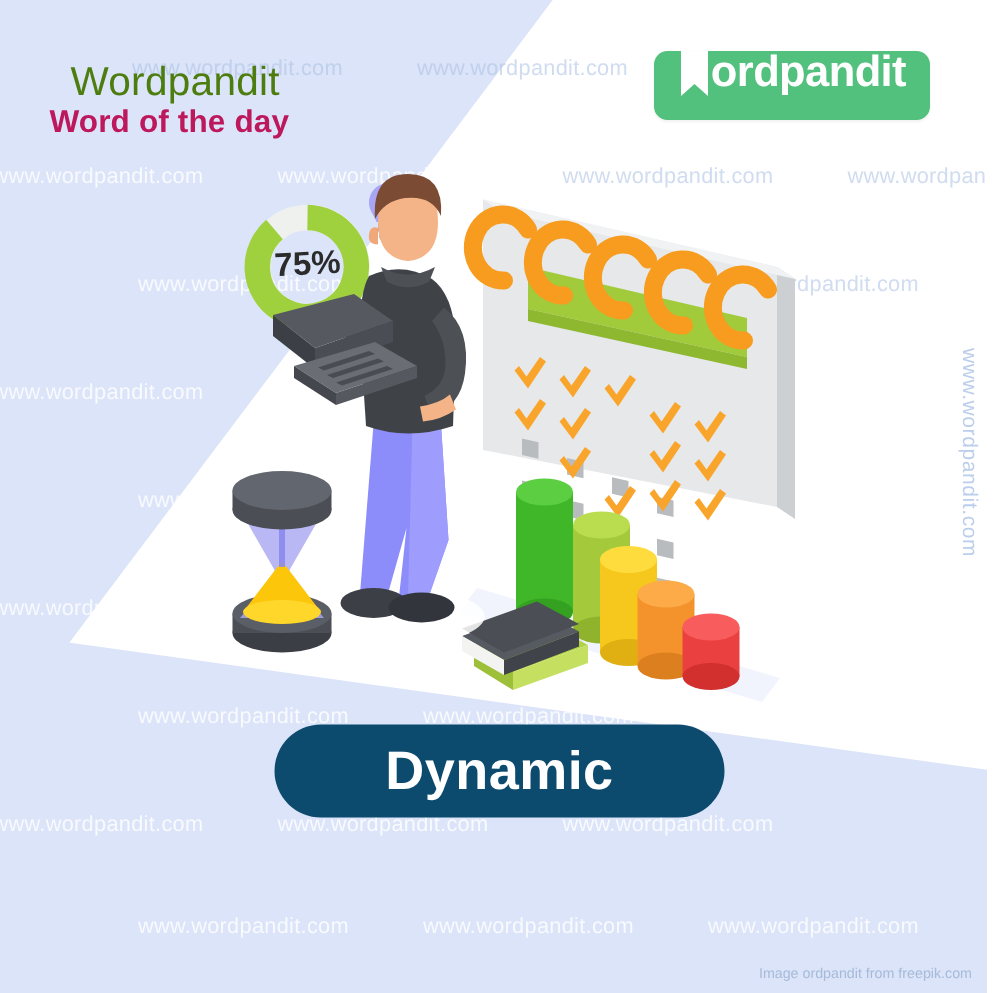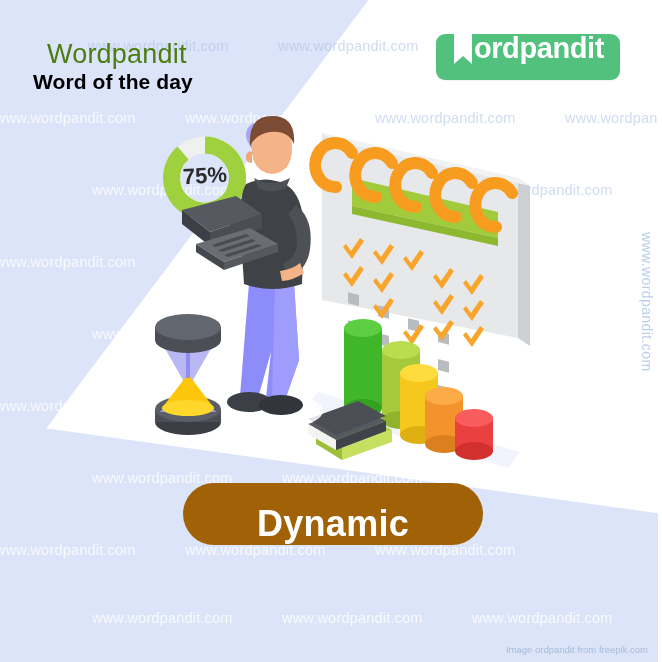--- a/index.html
+++ b/index.html
@@ -44,21 +44,21 @@
     font-size:14px;letter-spacing:.4px;
   }
 
   
   .hdr-title{
     position:absolute;left:47px;top:39px;
     font-size:27px;font-weight:normal;color:#4d7c0f;letter-spacing:.2px;
   }
   .hdr-sub{
     position:absolute;left:33px;top:70px;
-    font-size:21px;font-weight:bold;color:#000000;letter-spacing:.1px;
+    font-size:21px;font-weight:bold;color:#be185d;letter-spacing:.1px;
   }
 
   
   .logo{
     position:absolute;right:38px;top:34px;
     height:46px;padding:0 16px 0 14px;
     background:#53c17e;border-radius:9px;
     display:flex;align-items:flex-start;gap:1px;
     box-shadow:0 1px 2px rgba(0,0,0,.06);
   }
@@ -67,22 +67,22 @@
     color:#ffffff;font-size:29px;font-weight:bold;letter-spacing:-.4px;
     line-height:1;margin-left:-3px;
   }
 
   
   .illus{position:absolute;left:0;top:0;width:662px;height:662px;}
 
   
   .word-pill{
     position:absolute;left:183px;top:483px;width:300px;height:62px;
-    background:#a16207;border-radius:34px;
-    display:flex;align-items:flex-end;justify-content:center;
+    background:#0c4a6e;border-radius:34px;
+    display:flex;align-items:center;justify-content:center;
   }
   .word-pill span{
     color:#ffffff;font-size:36px;font-weight:bold;letter-spacing:.3px;
   }
 
   
   .definition{
     position:absolute;left:0;right:0;top:568px;text-align:center;
     font-size:22.5px;color:#5c6a86;letter-spacing:-.1px;
   }

